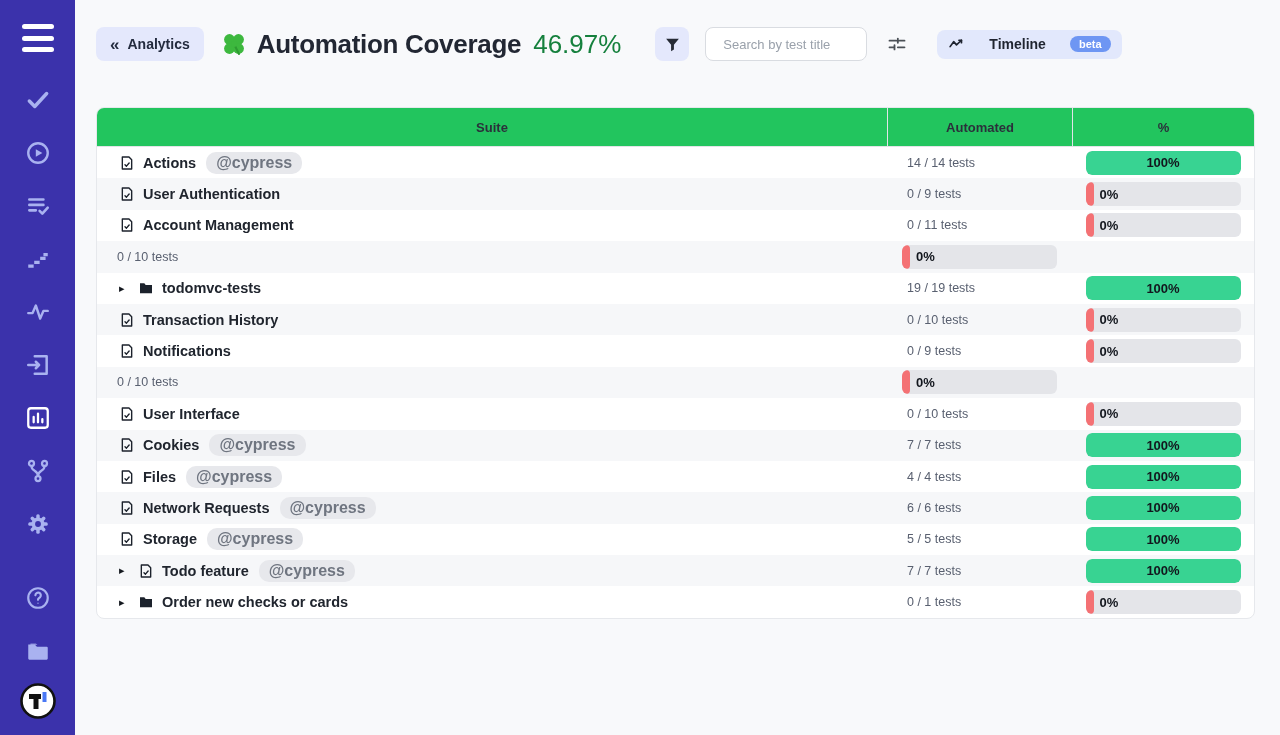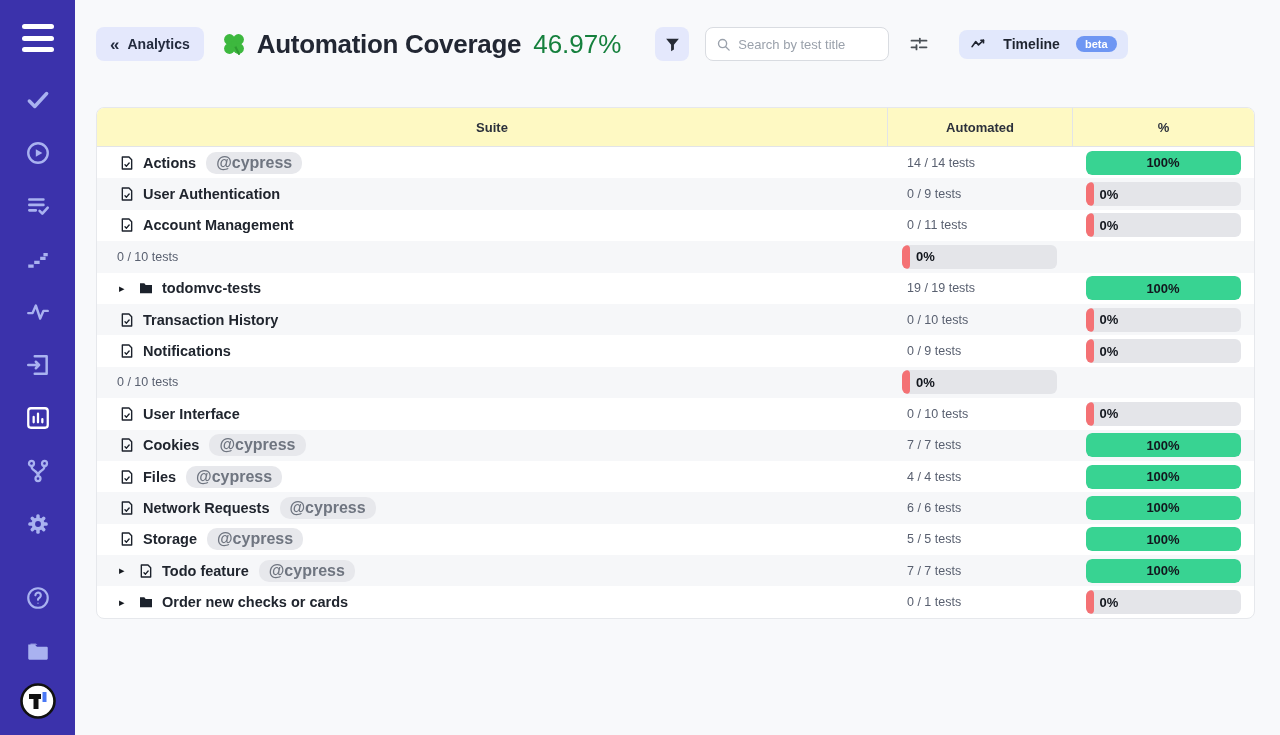--- a/index.html
+++ b/index.html
@@ -18,31 +18,31 @@
 
   
   .main { flex:1; padding:26px 0 0 21px; }
   .topbar { display:flex; align-items:center; height:36px; }
   .back-btn { display:flex; align-items:center; gap:8px; height:34px; padding:0 14px; background:#e4e8fc; border:none; border-radius:8px; color:#232b3e; font-size:14px; font-weight:600; cursor:pointer; font-family:inherit; }
   .back-btn .chev { font-size:17px; font-weight:700; line-height:1; }
   .clover { margin-left:16px; width:28px; height:28px; }
   .page-title { margin-left:9px; font-size:26px; font-weight:800; color:#222733; letter-spacing:-0.3px; }
   .page-pct { margin-left:12px; font-size:26px; font-weight:400; color:#15803d; }
   .filter-btn { margin-left:34px; width:34px; height:34px; background:#e4e8fc; border:none; border-radius:8px; display:flex; align-items:center; justify-content:center; cursor:pointer; }
-  .search-box { margin-left:16px; width:184px; height:34px; background:#fff; border:1px solid #d9dce1; border-radius:8px; display:flex; align-items:center; padding:0 10px; }
+  .search-box { margin-left:16px; width:162px; height:34px; background:#fff; border:1px solid #d9dce1; border-radius:8px; display:flex; align-items:center; padding:0 10px; }
   .search-box input { border:none; outline:none; width:140px; margin-left:7px; font-size:13px; color:#333; background:transparent; font-family:inherit; }
   .search-box input::placeholder { color:#9aa1ab; }
   .sliders-btn { margin-left:18px; width:24px; height:24px; background:transparent; border:none; display:flex; align-items:center; justify-content:center; cursor:pointer; }
-  .timeline-btn { margin-left:28px; height:29px; padding:0 11px; background:#e2e8fc; border:none; border-radius:8px; display:flex; align-items:center; gap:16px; cursor:pointer; font-family:inherit; }
+  .timeline-btn { margin-left:28px; height:29px; padding:0 11px; background:#e2e8fc; border:none; border-radius:8px; display:flex; align-items:center; gap:24px; cursor:pointer; font-family:inherit; }
   .timeline-btn .tl-label { font-size:14px; font-weight:700; color:#1f2430; }
   .beta-badge { background:#6e96f3; color:#fff; font-size:11px; font-weight:700; padding:2px 9px; border-radius:9px; }
 
   
   .table-card { margin-top:45px; width:1159px; background:#fff; border:1px solid #e6e8ec; border-radius:8px; overflow:hidden; }
-  .thead { display:grid; grid-template-columns:790px 185px 182px; height:39px; background:#fef9c3; border-bottom:1px solid #e2e4e8; }
+  .thead { display:grid; grid-template-columns:790px 185px 182px; height:39px; background:#22c55e; border-bottom:1px solid #e2e4e8; }
   .th { display:flex; align-items:center; justify-content:center; font-size:13px; font-weight:700; color:#2b303b; }
   .th + .th { border-left:1px solid #e2e4e8; }
   .trow { display:grid; grid-template-columns:790px 185px 182px; height:31.4px; align-items:center; cursor:pointer; }
   .trow:nth-child(even) { background:#f6f7f9; }
   .cell-suite { display:flex; align-items:center; padding-left:22px; overflow:hidden; }
   .arrow { width:12px; margin-right:7px; font-size:11px; color:#14181f; flex-shrink:0; }
   .ricon { width:16px; height:16px; margin-right:8px; display:flex; align-items:center; flex-shrink:0; }
   .ricon svg { width:16px; height:16px; }
   .sname { font-size:14.5px; font-weight:600; color:#20252e; white-space:nowrap; }
   .trow.bold .sname { font-weight:800; }

